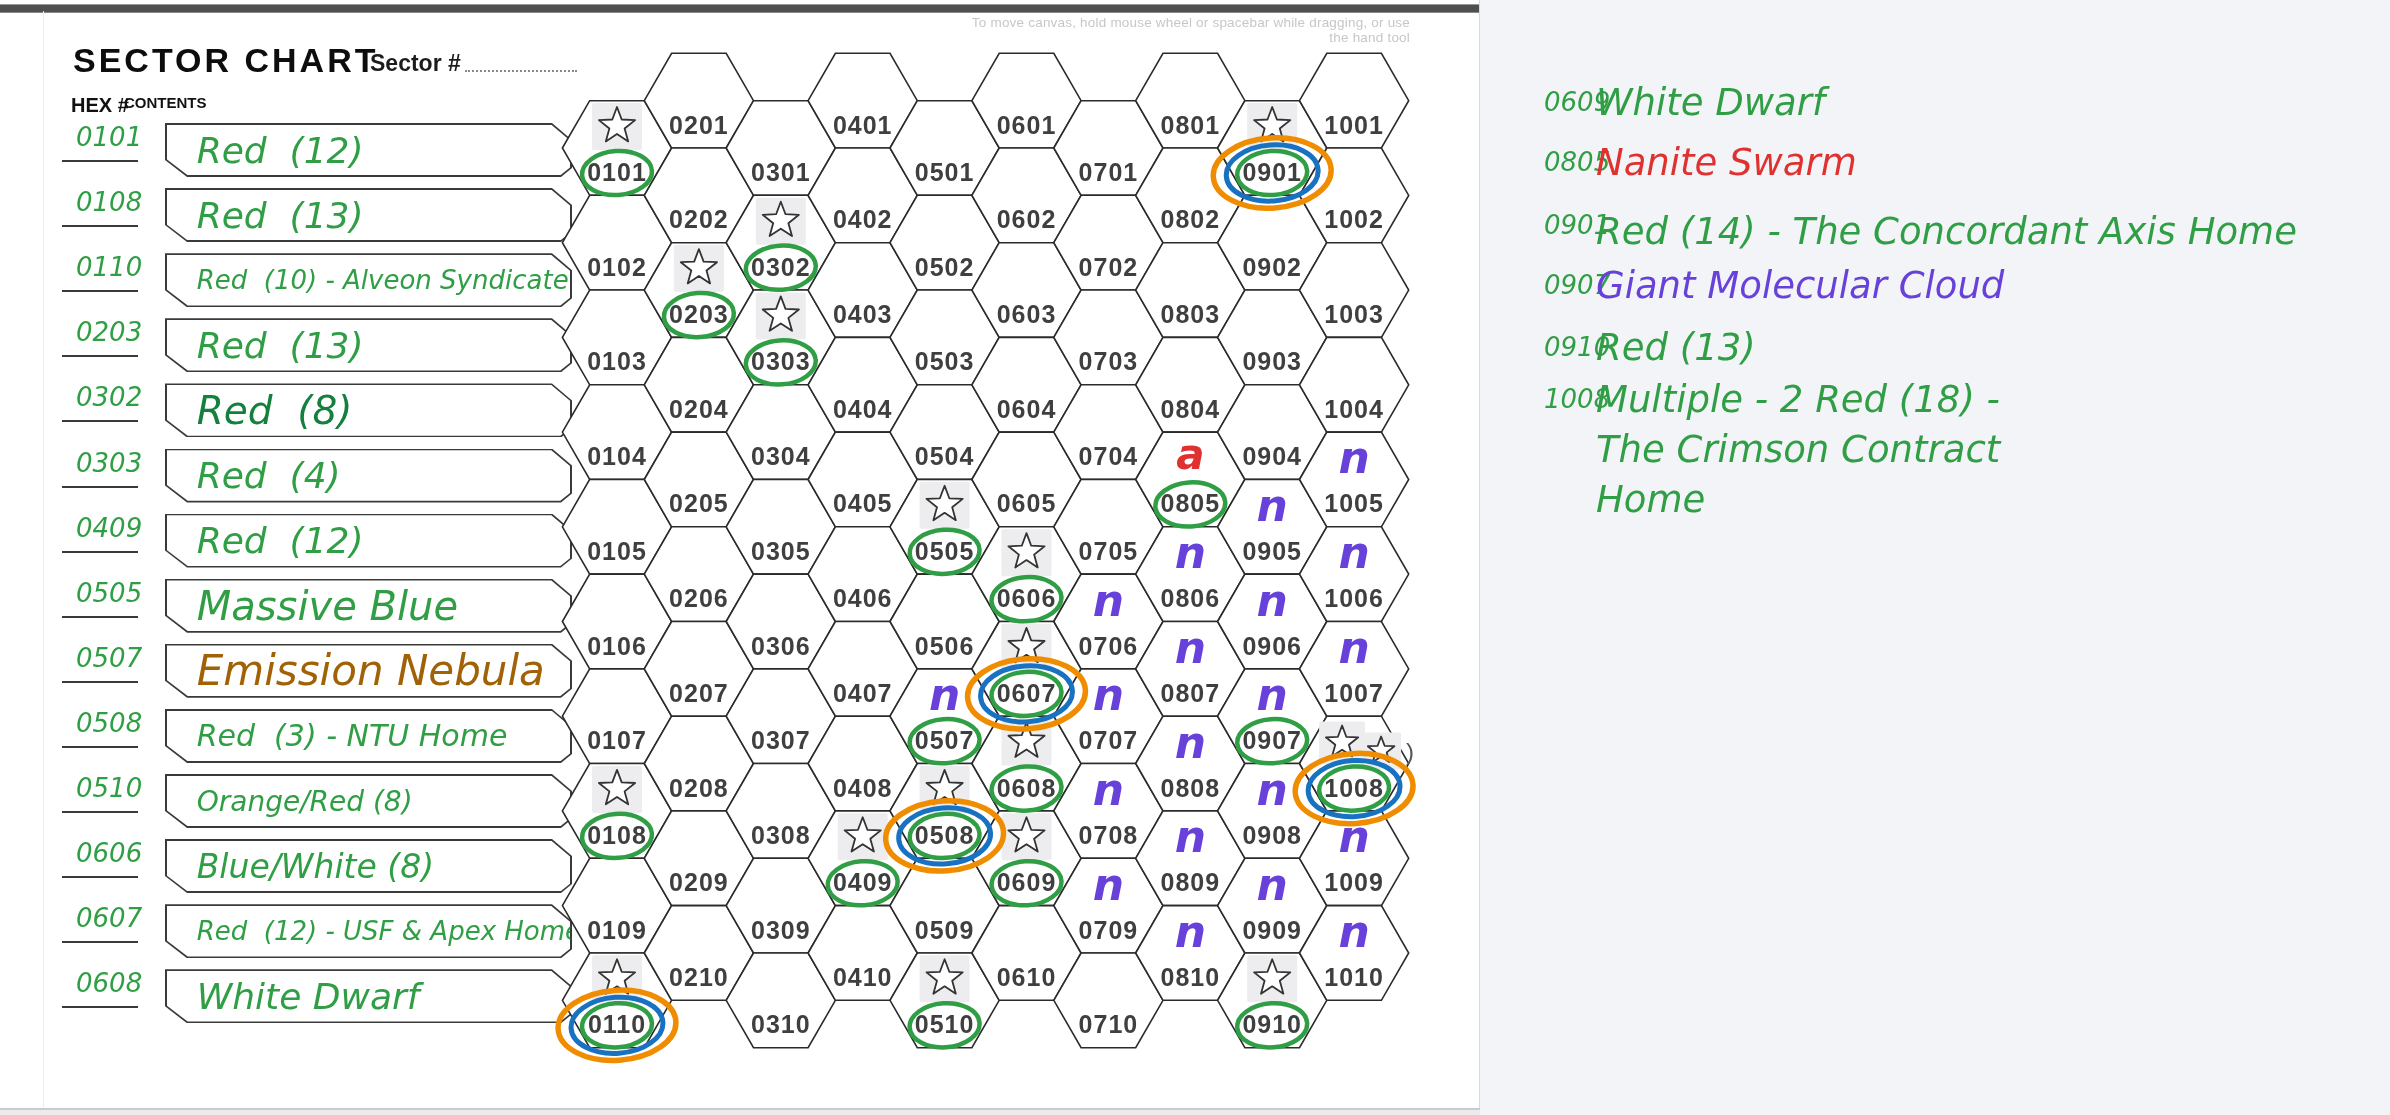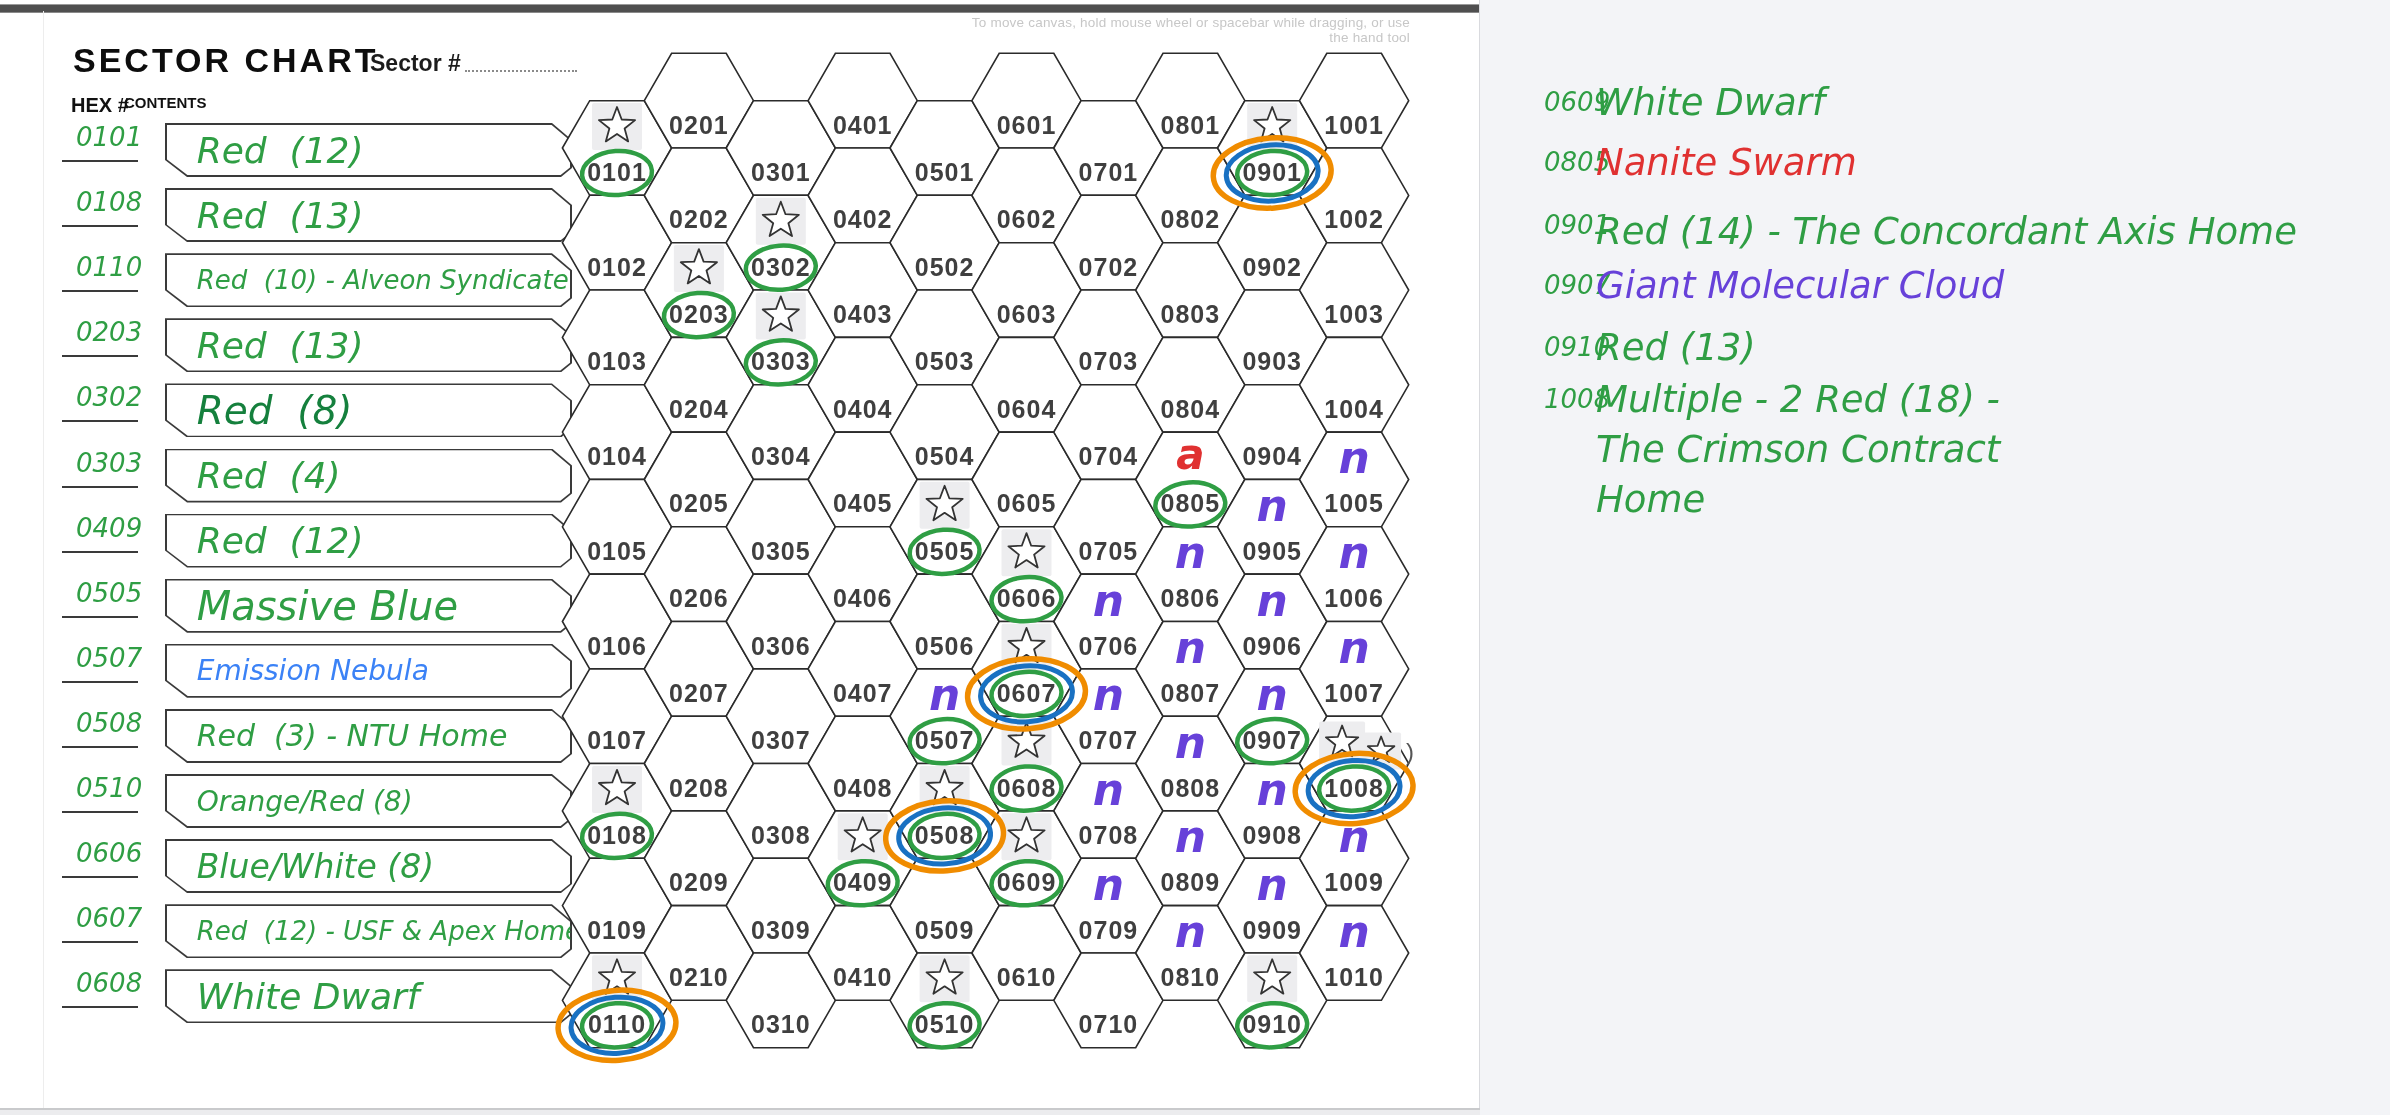--- a/index.html
+++ b/index.html
@@ -98,21 +98,21 @@
         <div class="row-box-inner"><span class="hand" style="font-size: 36px; color: rgb(47, 158, 68);">Red  (12)</span></div>
       </div>
       <div class="row-num hand" style="top: 577.7px; color: rgb(47, 158, 68);">0505</div>
       <div class="row-underline" style="top: 615.7px;"></div>
       <div class="row-box" style="top: 578.7px;">
         <div class="row-box-inner"><span class="hand" style="font-size: 40px; color: rgb(47, 158, 68);">Massive Blue</span></div>
       </div>
       <div class="row-num hand" style="top: 642.8px; color: rgb(47, 158, 68);">0507</div>
       <div class="row-underline" style="top: 680.8px;"></div>
       <div class="row-box" style="top: 643.8px;">
-        <div class="row-box-inner"><span class="hand" style="font-size: 28px; color: #3b82f6;">Emission Nebula</span></div>
+        <div class="row-box-inner"><span class="hand" style="font-size: 42px; color: #a16207;">Emission Nebula</span></div>
       </div>
       <div class="row-num hand" style="top: 707.9px; color: rgb(47, 158, 68);">0508</div>
       <div class="row-underline" style="top: 745.9px;"></div>
       <div class="row-box" style="top: 708.9px;">
         <div class="row-box-inner"><span class="hand" style="font-size: 30px; color: rgb(47, 158, 68);">Red  (3) - NTU Home</span></div>
       </div>
       <div class="row-num hand" style="top: 773px; color: rgb(47, 158, 68);">0510</div>
       <div class="row-underline" style="top: 811px;"></div>
       <div class="row-box" style="top: 774px;">
         <div class="row-box-inner"><span class="hand" style="font-size: 28px; color: rgb(47, 158, 68);">Orange/Red (8)</span></div>

